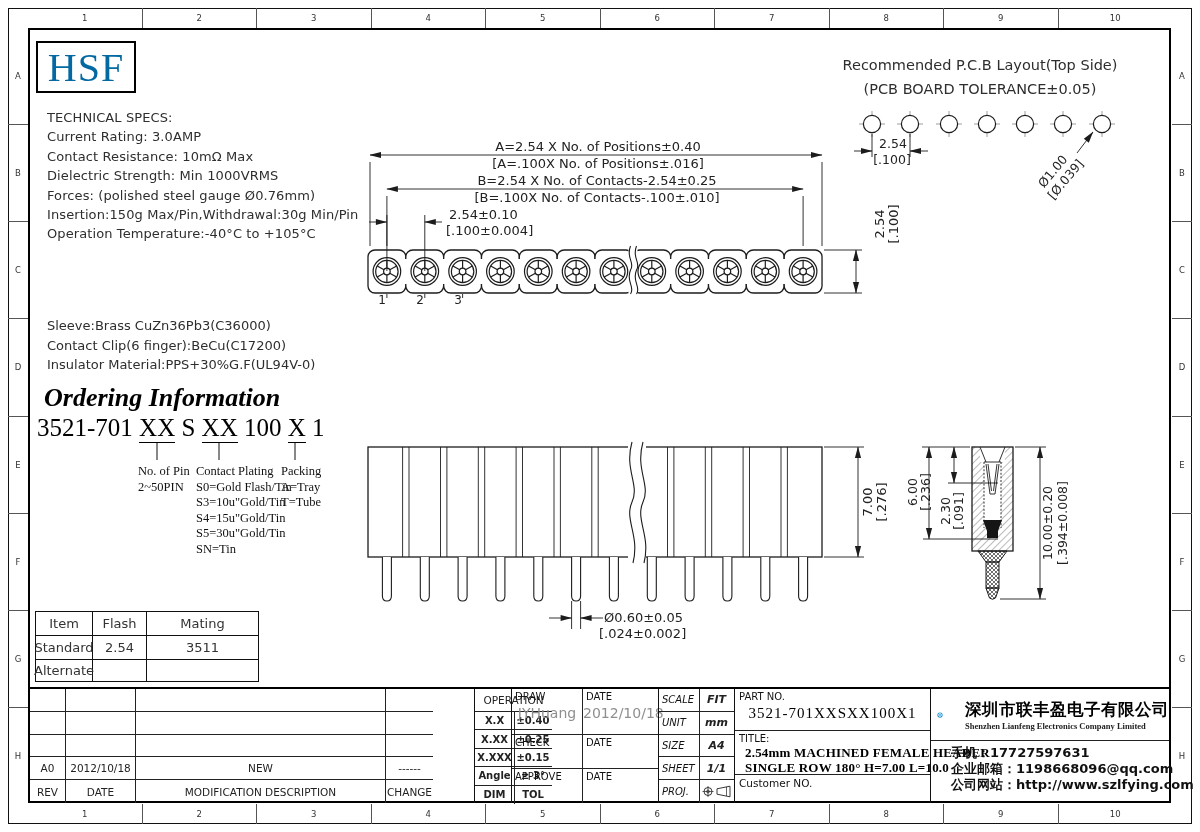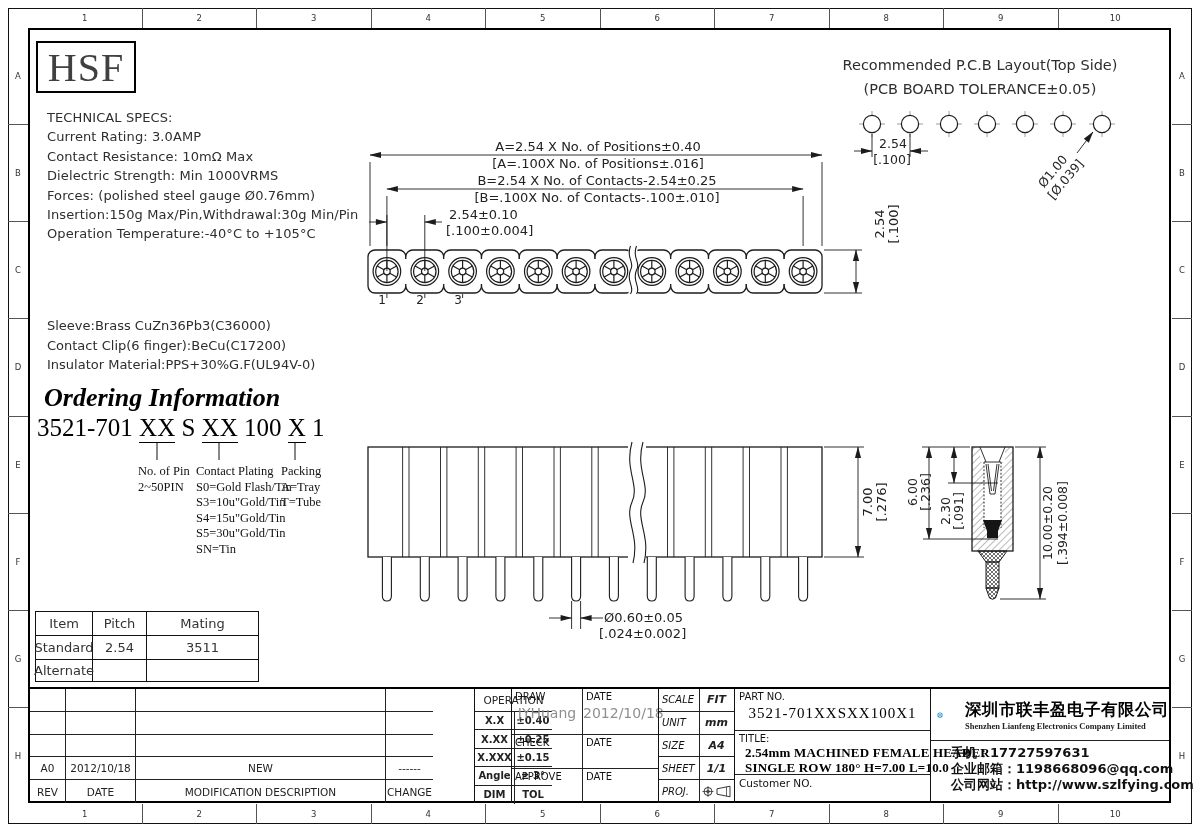--- a/index.html
+++ b/index.html
@@ -12,21 +12,21 @@
   .ruler{position:absolute;display:flex;font-size:8.5px;color:#333;}
   .ruler-h{left:28px;width:1144px;height:20px;}
   .ruler-h .rc{flex:1;border-right:1px solid #555;display:flex;align-items:center;justify-content:center;}
   .ruler-h .rc:last-child{border-right:none;}
   .ruler-v{top:28px;width:20px;height:776px;flex-direction:column;}
   .ruler-v .rc{flex:1;border-bottom:1px solid #555;display:flex;align-items:center;justify-content:center;}
   .ruler-v .rc:last-child{border-bottom:none;}
   
   .hsf-box{left:36px;top:41px;width:96px;height:48px;border:2.5px solid #000;display:flex;
            align-items:center;justify-content:center;font-family:"Liberation Serif",serif;
-           font-size:40px;letter-spacing:1px;color:#404040;}
+           font-size:40px;letter-spacing:1px;color:#0369a1;}
   
   .specs{left:47px;top:108px;font-size:13px;line-height:19.4px;color:#2e2e2e;letter-spacing:0.1px;white-space:nowrap;}
   .mats{left:47px;top:316px;font-size:13px;line-height:19.5px;color:#2e2e2e;white-space:nowrap;}
   
   .ord-head{left:44px;top:383px;font-family:"Liberation Serif",serif;font-weight:bold;font-style:italic;
             font-size:26px;color:#000;}
   .ord-code{left:37px;top:414px;font-family:"Liberation Serif",serif;font-size:25px;color:#000;white-space:nowrap;}
   .ord-code .u{border-bottom:1.6px solid #000;padding-bottom:1px;}
   .ord-lbl{font-family:"Liberation Serif",serif;font-size:12.5px;line-height:15.5px;color:#111;white-space:nowrap;}
   
@@ -181,21 +181,21 @@
     <div>Packing</div>
     <div>A=Tray</div>
     <div>T=Tube</div>
   </div>
 
   <div class="abs pcbt" style="left:830px;top:57px;">Recommended P.C.B Layout(Top Side)</div>
   <div class="abs pcbt" style="left:830px;top:81px;">(PCB BOARD TOLERANCE±0.05)</div>
 
   <div class="abs mtable">
     <div>Item</div>
-    <div>Pitch</div>
+    <div>Flash</div>
     <div>Mating</div>
     <div>Standard</div>
     <div>2.54</div>
     <div>3511</div>
     <div>Alternate</div>
     <div></div>
     <div></div>
   </div>
 
   <svg class="abs" style="left:0;top:0;" width="1200" height="832">

